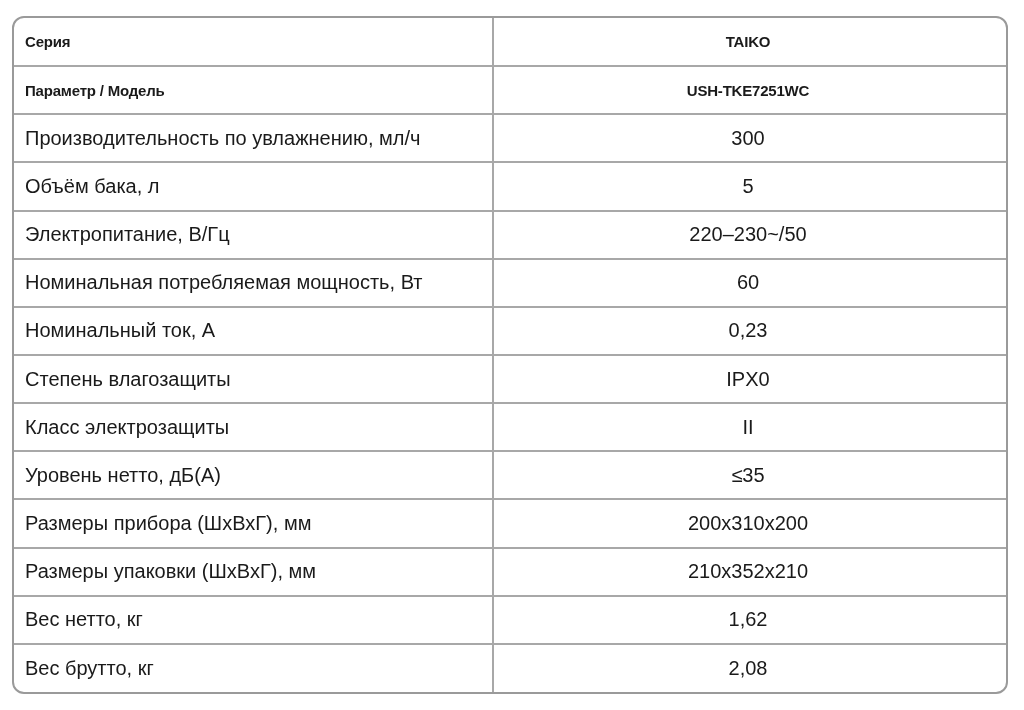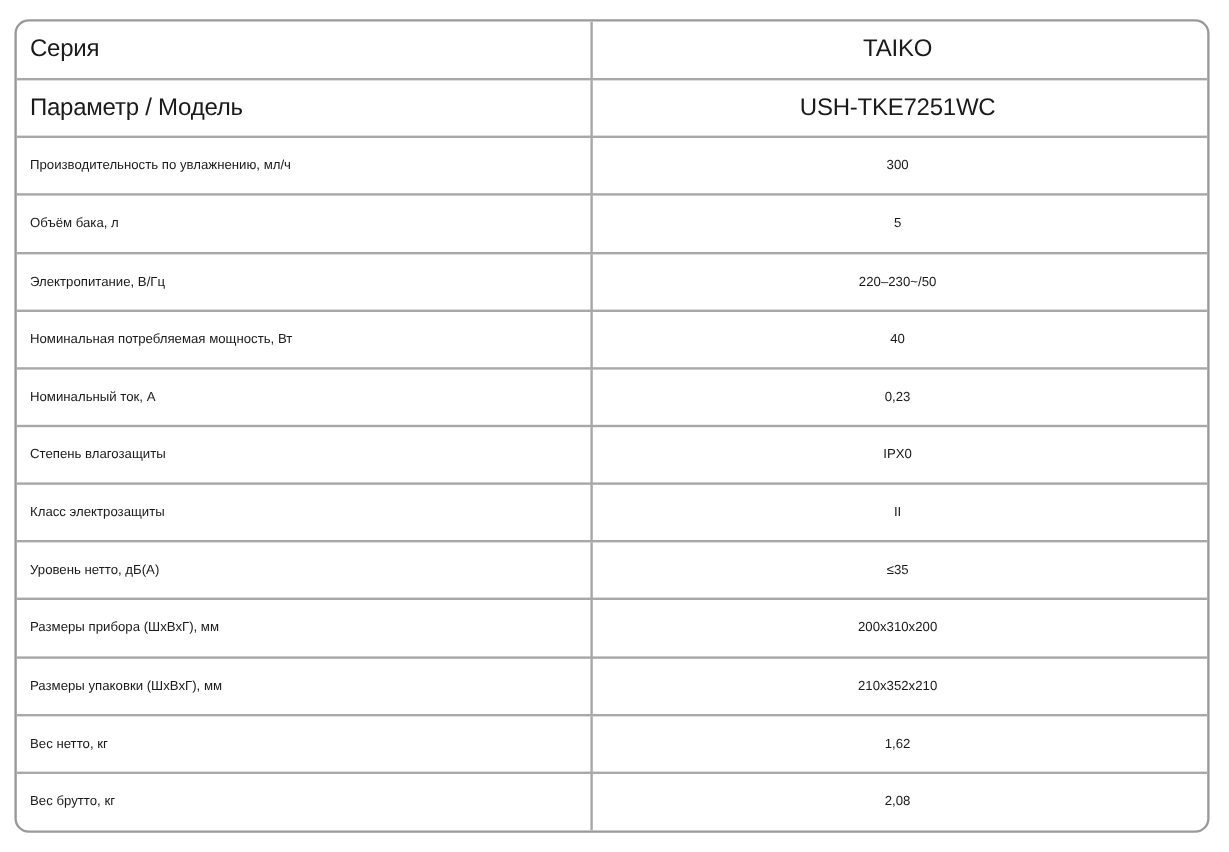--- a/index.html
+++ b/index.html
@@ -32,39 +32,39 @@
       height: 100%;
       border-collapse: collapse;
       table-layout: fixed;
     }
     table.spec-table col.c1 { width: 479px; }
     table.spec-table col.c2 { width: auto; }
     table.spec-table td {
       height: 45px;
       padding: 0 0 0 11px;
       border-bottom: 2px solid #a8a8a8;
-      font-size: 11px;
+      font-size: 20px;
       vertical-align: middle;
       box-sizing: border-box;
       white-space: nowrap;
     }
     table.spec-table tr:last-child td {
       border-bottom: none;
     }
     table.spec-table td.param {
       border-right: 2px solid #a8a8a8;
       text-align: left;
     }
     table.spec-table td.value {
       text-align: center;
       padding: 0 4px 0 0;
     }
     table.spec-table tr.header td {
-      font-weight: normal;
-      font-size: 20px;
+      font-weight: bold;
+      font-size: 15px;
       letter-spacing: -0.2px;
     }
   </style>
 </head>
 <body>
 
 <div class="spec-table-wrap">
   <table class="spec-table">
     <colgroup>
         <col class="c1">
@@ -86,21 +86,21 @@
       <tr>
         <td class="param">Объём бака, л</td>
         <td class="value">5</td>
       </tr>
       <tr>
         <td class="param">Электропитание, В/Гц</td>
         <td class="value">220–230~/50</td>
       </tr>
       <tr>
         <td class="param">Номинальная потребляемая мощность, Вт</td>
-        <td class="value">40</td>
+        <td class="value">60</td>
       </tr>
       <tr>
         <td class="param">Номинальный ток, А</td>
         <td class="value">0,23</td>
       </tr>
       <tr>
         <td class="param">Степень влагозащиты</td>
         <td class="value">IPX0</td>
       </tr>
       <tr>

